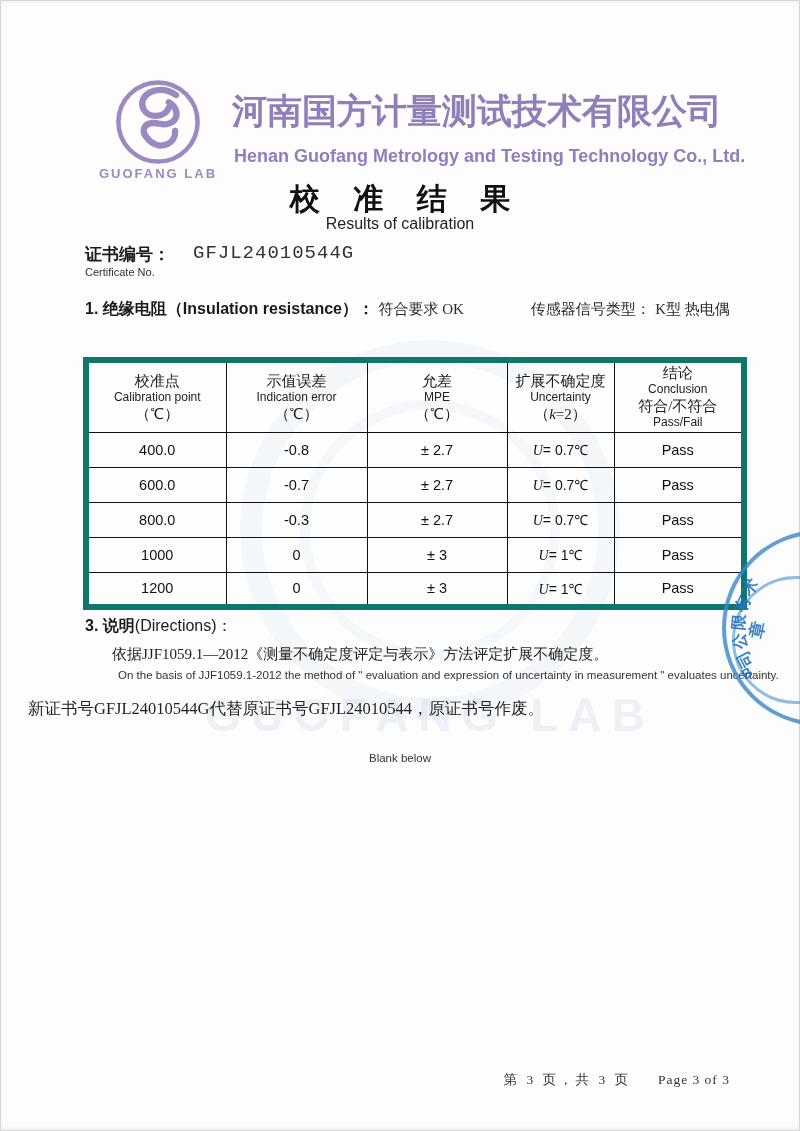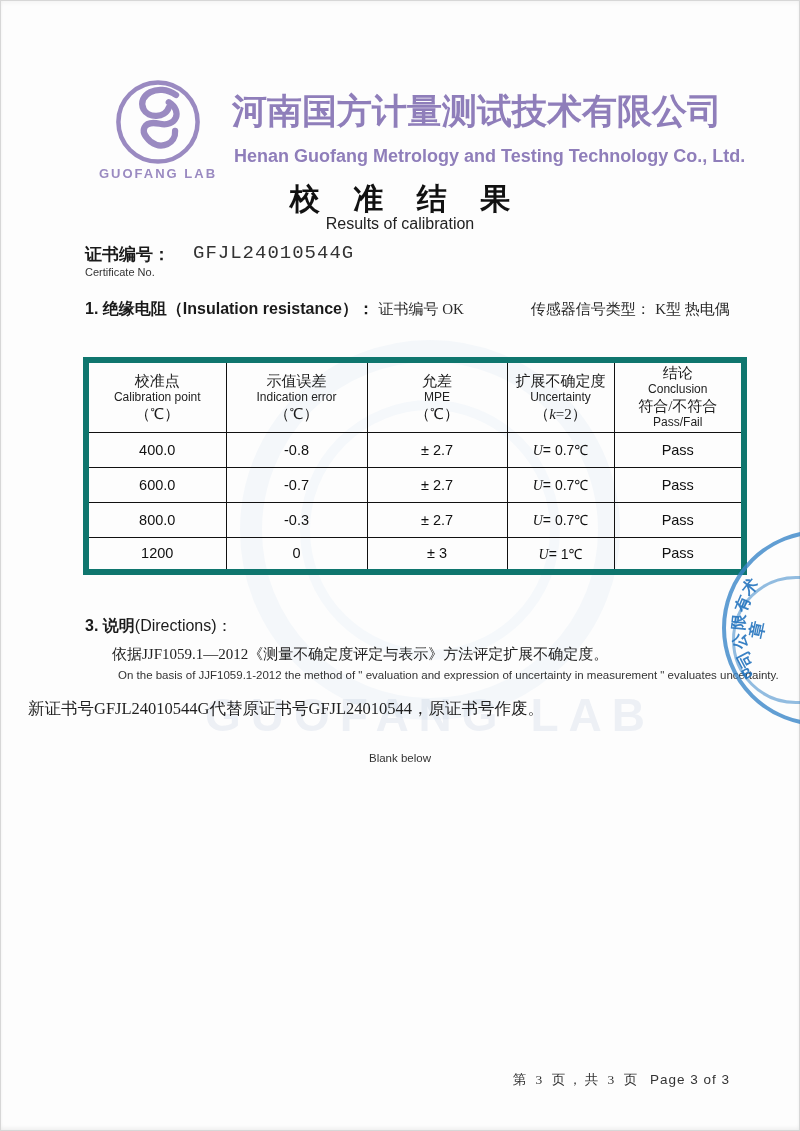--- a/index.html
+++ b/index.html
@@ -88,21 +88,21 @@
   table.cal tbody tr { height:35px; }
   .h-cn { display:block; font-size:15px; font-family:"Liberation Serif", serif; font-weight:normal; line-height:18px; }
   .h-en { display:block; font-size:12px; font-weight:normal; color:#222; line-height:15px; }
   .kital { font-style:italic; font-family:"Liberation Serif", serif; }
   td { font-size:14.5px; color:#111; }
   .ucell { font-size:14px; }
   .ucell::first-letter { font-style:italic; font-family:"Liberation Serif", serif; }
   
   .footer { position:absolute; top:1071px; right:70px; font-size:13.5px; color:#333; }
   .footer .cn { font-family:"Liberation Serif", serif; letter-spacing:3px; }
-  .footer .en { font-family:Liberation Sans, sans-serif; margin-left:6px; letter-spacing:1px; }
+  .footer .en { font-family:Liberation Serif, serif; margin-left:23px; letter-spacing:1px; }
   
   .stamp-big {
     position:absolute; left:722px; top:530px; width:196px; height:196px;
     border:4px solid rgba(58,134,200,0.8); border-radius:50%;
   }
   .stamp-small {
     position:absolute; left:732px; top:576px; width:128px; height:128px;
     border:3px solid rgba(58,134,200,0.55); border-radius:50%;
   }
   .stamp-ch {
@@ -130,21 +130,21 @@
   <div class="company-en">Henan Guofang Metrology and Testing Technology Co., Ltd.</div>
   <div class="doc-title">校 准 结 果</div>
   <div class="doc-subtitle">Results of calibration</div>
 
   <div class="cert-label">证书编号：</div>
   <div class="cert-number">GFJL24010544G</div>
   <div class="cert-en">Certificate No.</div>
 
   <div class="sec s1">
     <span class="b">1. 绝缘电阻（Insulation resistance）：</span>
-    <span class="serifv">证书编号   OK</span>
+    <span class="serifv">符合要求   OK</span>
     <span class="gap"></span>
     <span class="serifv">传感器信号类型：</span>
     <span class="serifv">K型  热电偶</span>
   </div>
 
 
   <table class="cal">
     <thead>
       <tr>
         <th class="c0">
@@ -193,20 +193,29 @@
             <div class="ucell">U= 0.7℃</div>
           </td>
         <td class="c4">Pass</td>
       </tr>
       <tr>
         <td class="c0">800.0</td>
         <td class="c1">-0.3</td>
         <td class="c2">± 2.7</td>
         <td class="c3">
             <div class="ucell">U= 0.7℃</div>
+          </td>
+        <td class="c4">Pass</td>
+      </tr>
+      <tr>
+        <td class="c0">1000</td>
+        <td class="c1">0</td>
+        <td class="c2">± 3</td>
+        <td class="c3">
+            <div class="ucell">U= 1℃</div>
           </td>
         <td class="c4">Pass</td>
       </tr>
       <tr>
         <td class="c0">1200</td>
         <td class="c1">0</td>
         <td class="c2">± 3</td>
         <td class="c3">
             <div class="ucell">U= 1℃</div>
           </td>

